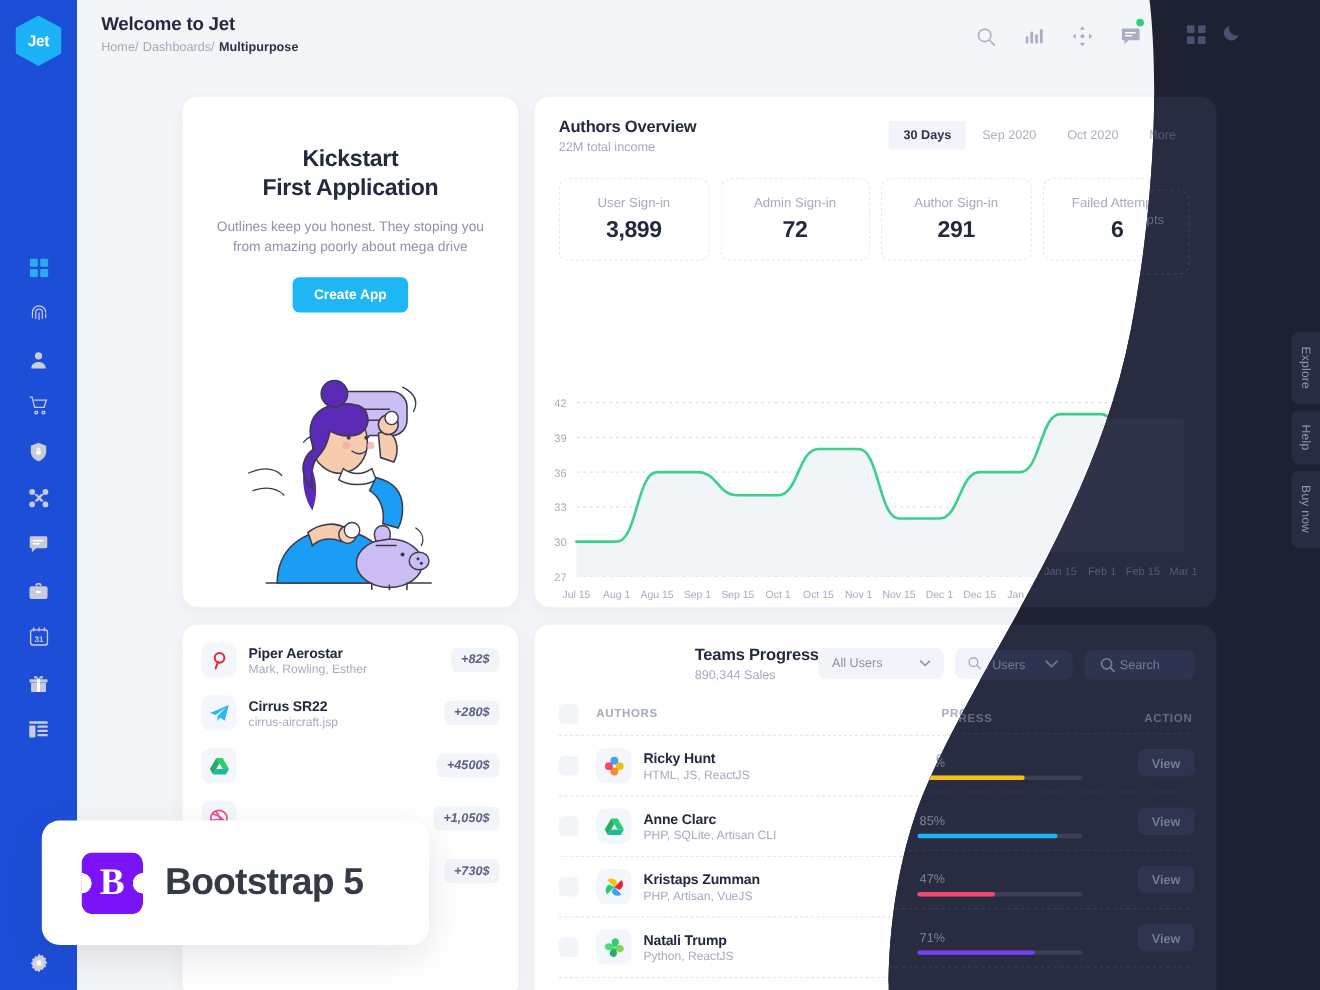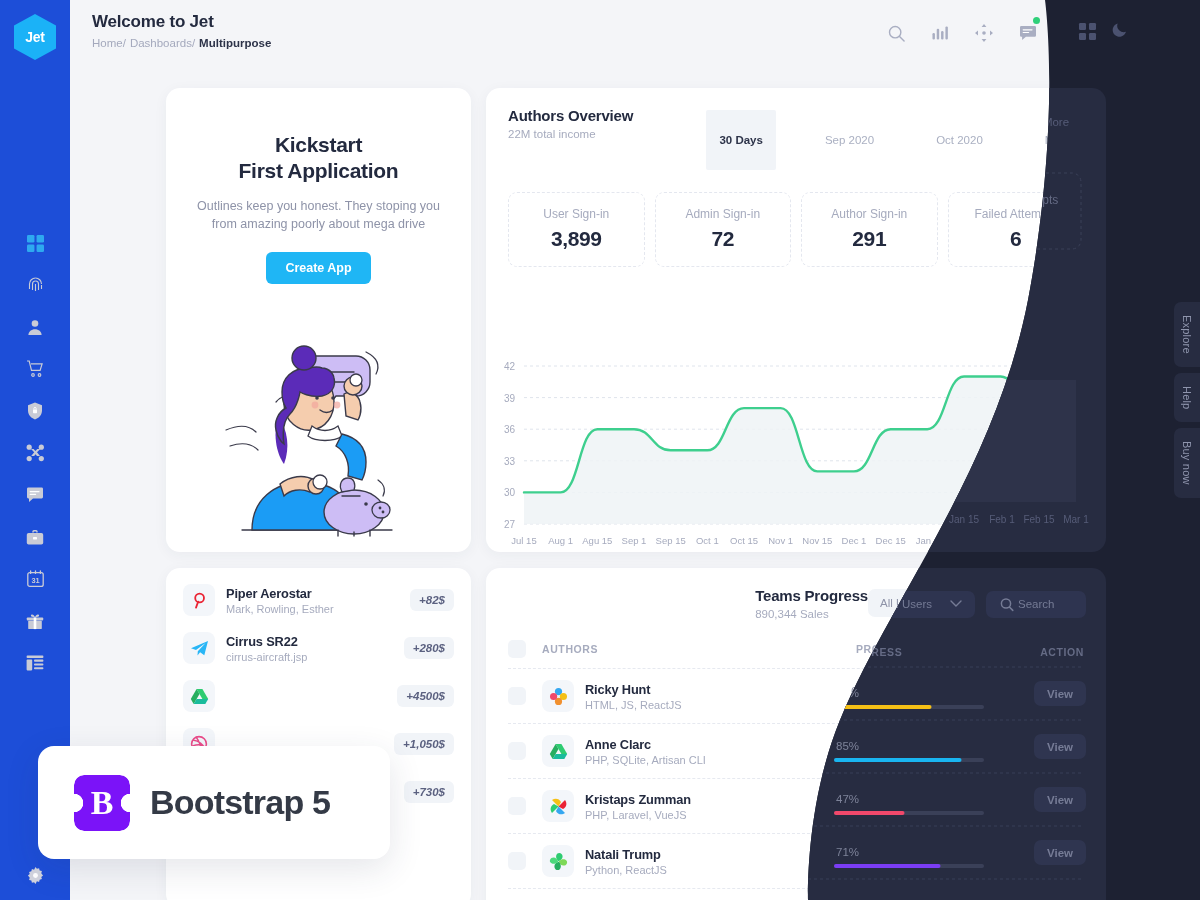--- a/index.html
+++ b/index.html
@@ -74,21 +74,21 @@
     display:block; margin: 19px auto 0; background:#1fb6f5; color:#fff;
     border:none; border-radius:6px; padding:9px 19px; font-size:12.5px; font-weight:700;
     cursor:pointer; font-family:inherit;
   }
   .ks-art { position:absolute; left:0; right:0; bottom:8px; height:220px; display:flex; align-items:flex-end; justify-content:center; }
 
   
   #authors { left:486px; top:88px; width:620px; height:464px; }
   .ao-head { display:flex; justify-content:space-between; align-items:flex-start; padding:19px 22px 0; }
   .ao-tabs { display:flex; align-items:center; gap:2px; margin-top:3px; }
-  .ao-tab { font-size:11.5px; color:#aab0c2; padding:24px 13px; border-radius:2px; cursor:pointer; white-space:nowrap;margin-left:34px; }
+  .ao-tab { font-size:11.5px; color:#aab0c2; padding:7px 13px; border-radius:2px; cursor:pointer; white-space:nowrap; }
   .ao-tab.active { background:#f1f4f8; color:#2d3349; font-weight:700; }
   .stats { display:flex; gap:10px; padding: 22px 22px 0; }
   .stat {
     flex:1; border:1px dashed #e4e7ef; border-radius:9px; padding:14px 6px 15px; text-align:center;
   }
   .stat-l { font-size:12px; color:#a6abbe; }
   .stat-v { margin-top:6px; font-size:21px; font-weight:700; color:#232a3f; letter-spacing:-.4px; }
   .chart-wrap { position:absolute; left:0; right:0; top:268px; height:196px; }
 
   
@@ -96,21 +96,21 @@
   .ml-head { display:flex; justify-content:space-between; align-items:flex-start; padding:17px 20px 0; }
   .ml-list { margin-top:8px; }
   .ml-row { display:flex; align-items:center; gap:11px; padding:8px 17px; }
   .ml-ico { width:32px; height:32px; border-radius:8px; background:#f3f6fa; display:flex; align-items:center; justify-content:center; flex:none; }
   .ml-name { font-size:12.8px; font-weight:700; color:#232a3f; letter-spacing:-.15px; }
   .ml-desc { margin-top:2px; font-size:11px; color:#a6abbe; }
   .ml-amt { margin-left:auto; background:#f1f4f8; border-radius:6px; padding:5px 9px; font-size:11.5px; font-weight:700; color:#5b6180; white-space:nowrap;font-style:italic; }
 
   
   #teams { left:486px; top:568px; width:620px; height:352px; overflow:hidden; }
-  .tp-head { display:flex; justify-content:flex-end; align-items:flex-start; padding:19px 22px 0; }
+  .tp-head { display:flex; justify-content:center; align-items:flex-start; padding:19px 22px 0; }
   .tp-ctrls { display:flex; gap:10px; margin-top:2px; }
   .tp-select {
     background:#f1f4f8; border-radius:7px; padding:8px 12px; font-size:11.5px; color:#8e93a8;
     display:flex; align-items:center; gap:34px; cursor:pointer; min-width:100px;
   }
   .tp-search {
     background:#f1f4f8; border-radius:7px; padding:8px 12px; font-size:11.5px; color:#a6abbe;
     display:flex; align-items:center; gap:8px; cursor:text; min-width:92px;
   }
   .tp-table { margin-top:14px; padding:0 22px; }
@@ -621,21 +621,21 @@
           <div class="tp-ico">
             <svg width="19" height="19" viewBox="0 0 19 19">
                 <path d="M9.5 9.5 3 3c3-2.4 7.4-1.6 9 2z" fill="#f5c016"></path>
                 <path d="M9.5 9.5 16 3c2.4 3 1.6 7.4-2 9z" fill="#ea2434"></path>
                 <path d="M9.5 9.5 16 16c-3 2.4-7.4 1.6-9-2z" fill="#35a7f0"></path>
                 <path d="M9.5 9.5 3 16c-2.4-3-1.6-7.4 2-9z" fill="#2ecc71"></path>
               </svg>
           </div>
           <div>
             <div class="tp-name">Kristaps Zumman</div>
-            <div class="tp-skills">PHP, Laravel, VueJS</div>
+            <div class="tp-skills">PHP, Artisan, VueJS</div>
           </div>
         </div>
         <div class="col-p">
           <div class="pct">47%</div>
           <div class="bar">
               <i style="width: 47%; background: rgb(241, 72, 107);"></i>
             </div>
         </div>
         <div class="col-x">
           <button class="view-btn">View</button>

